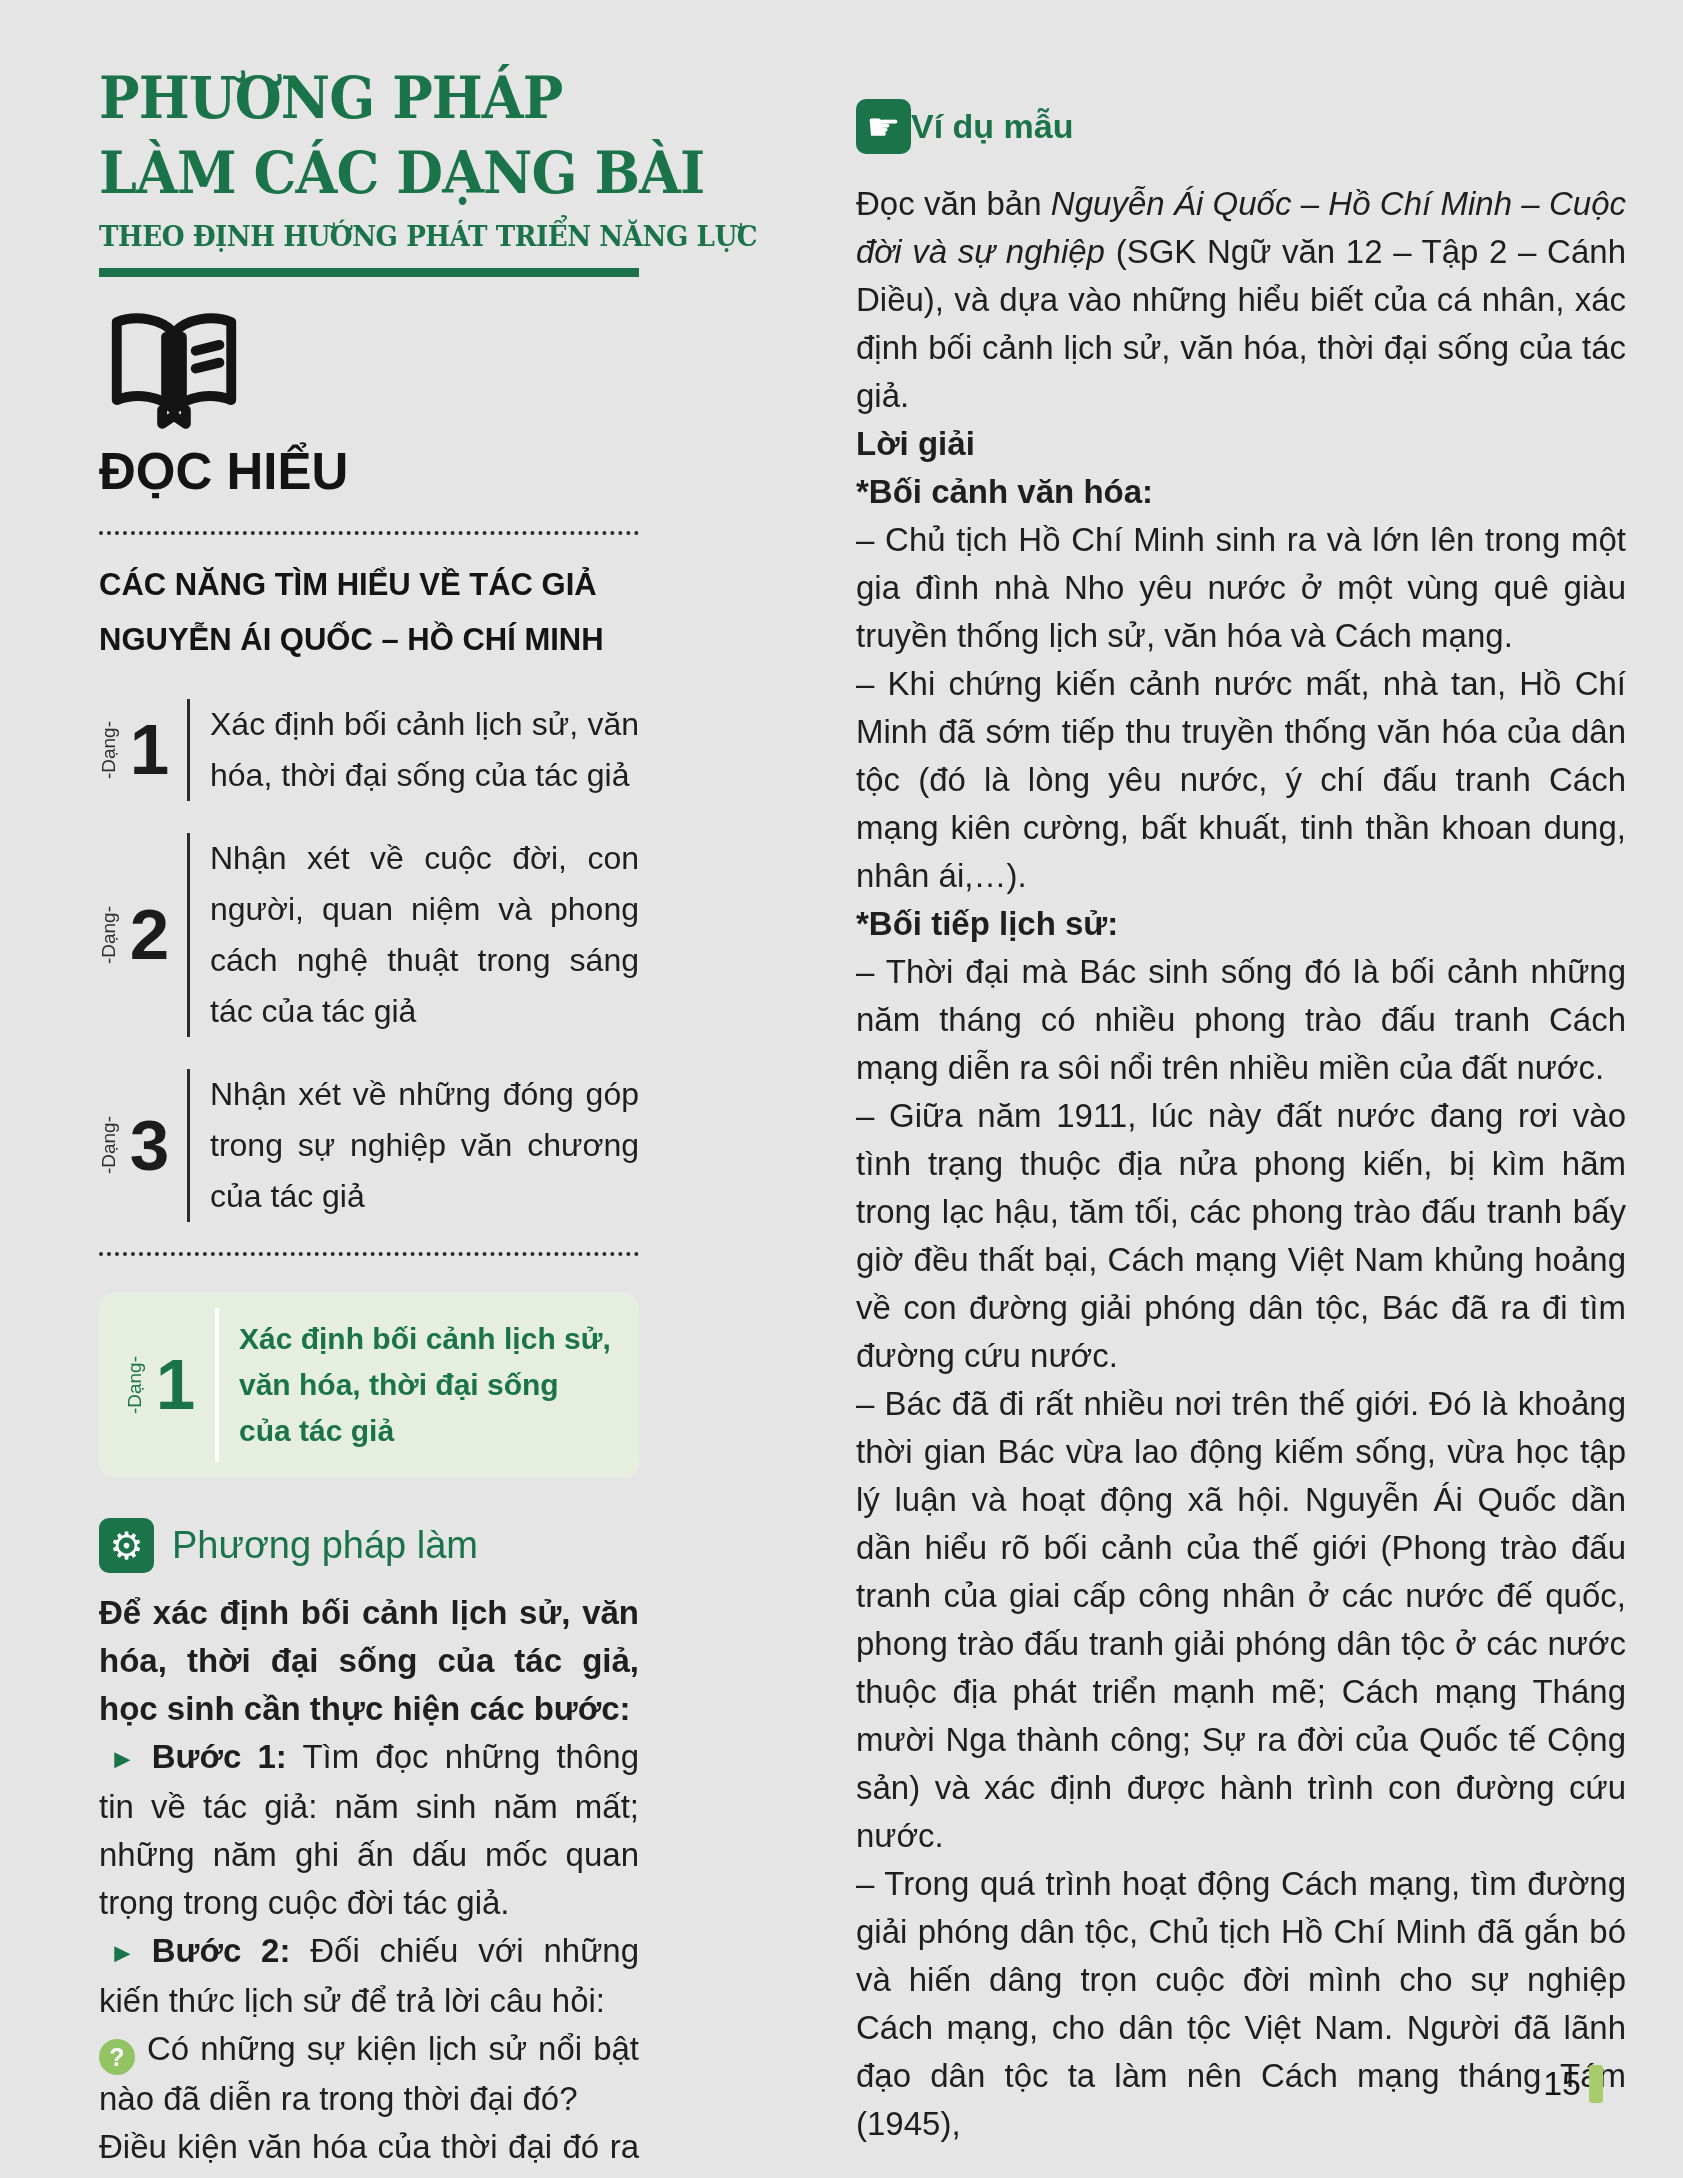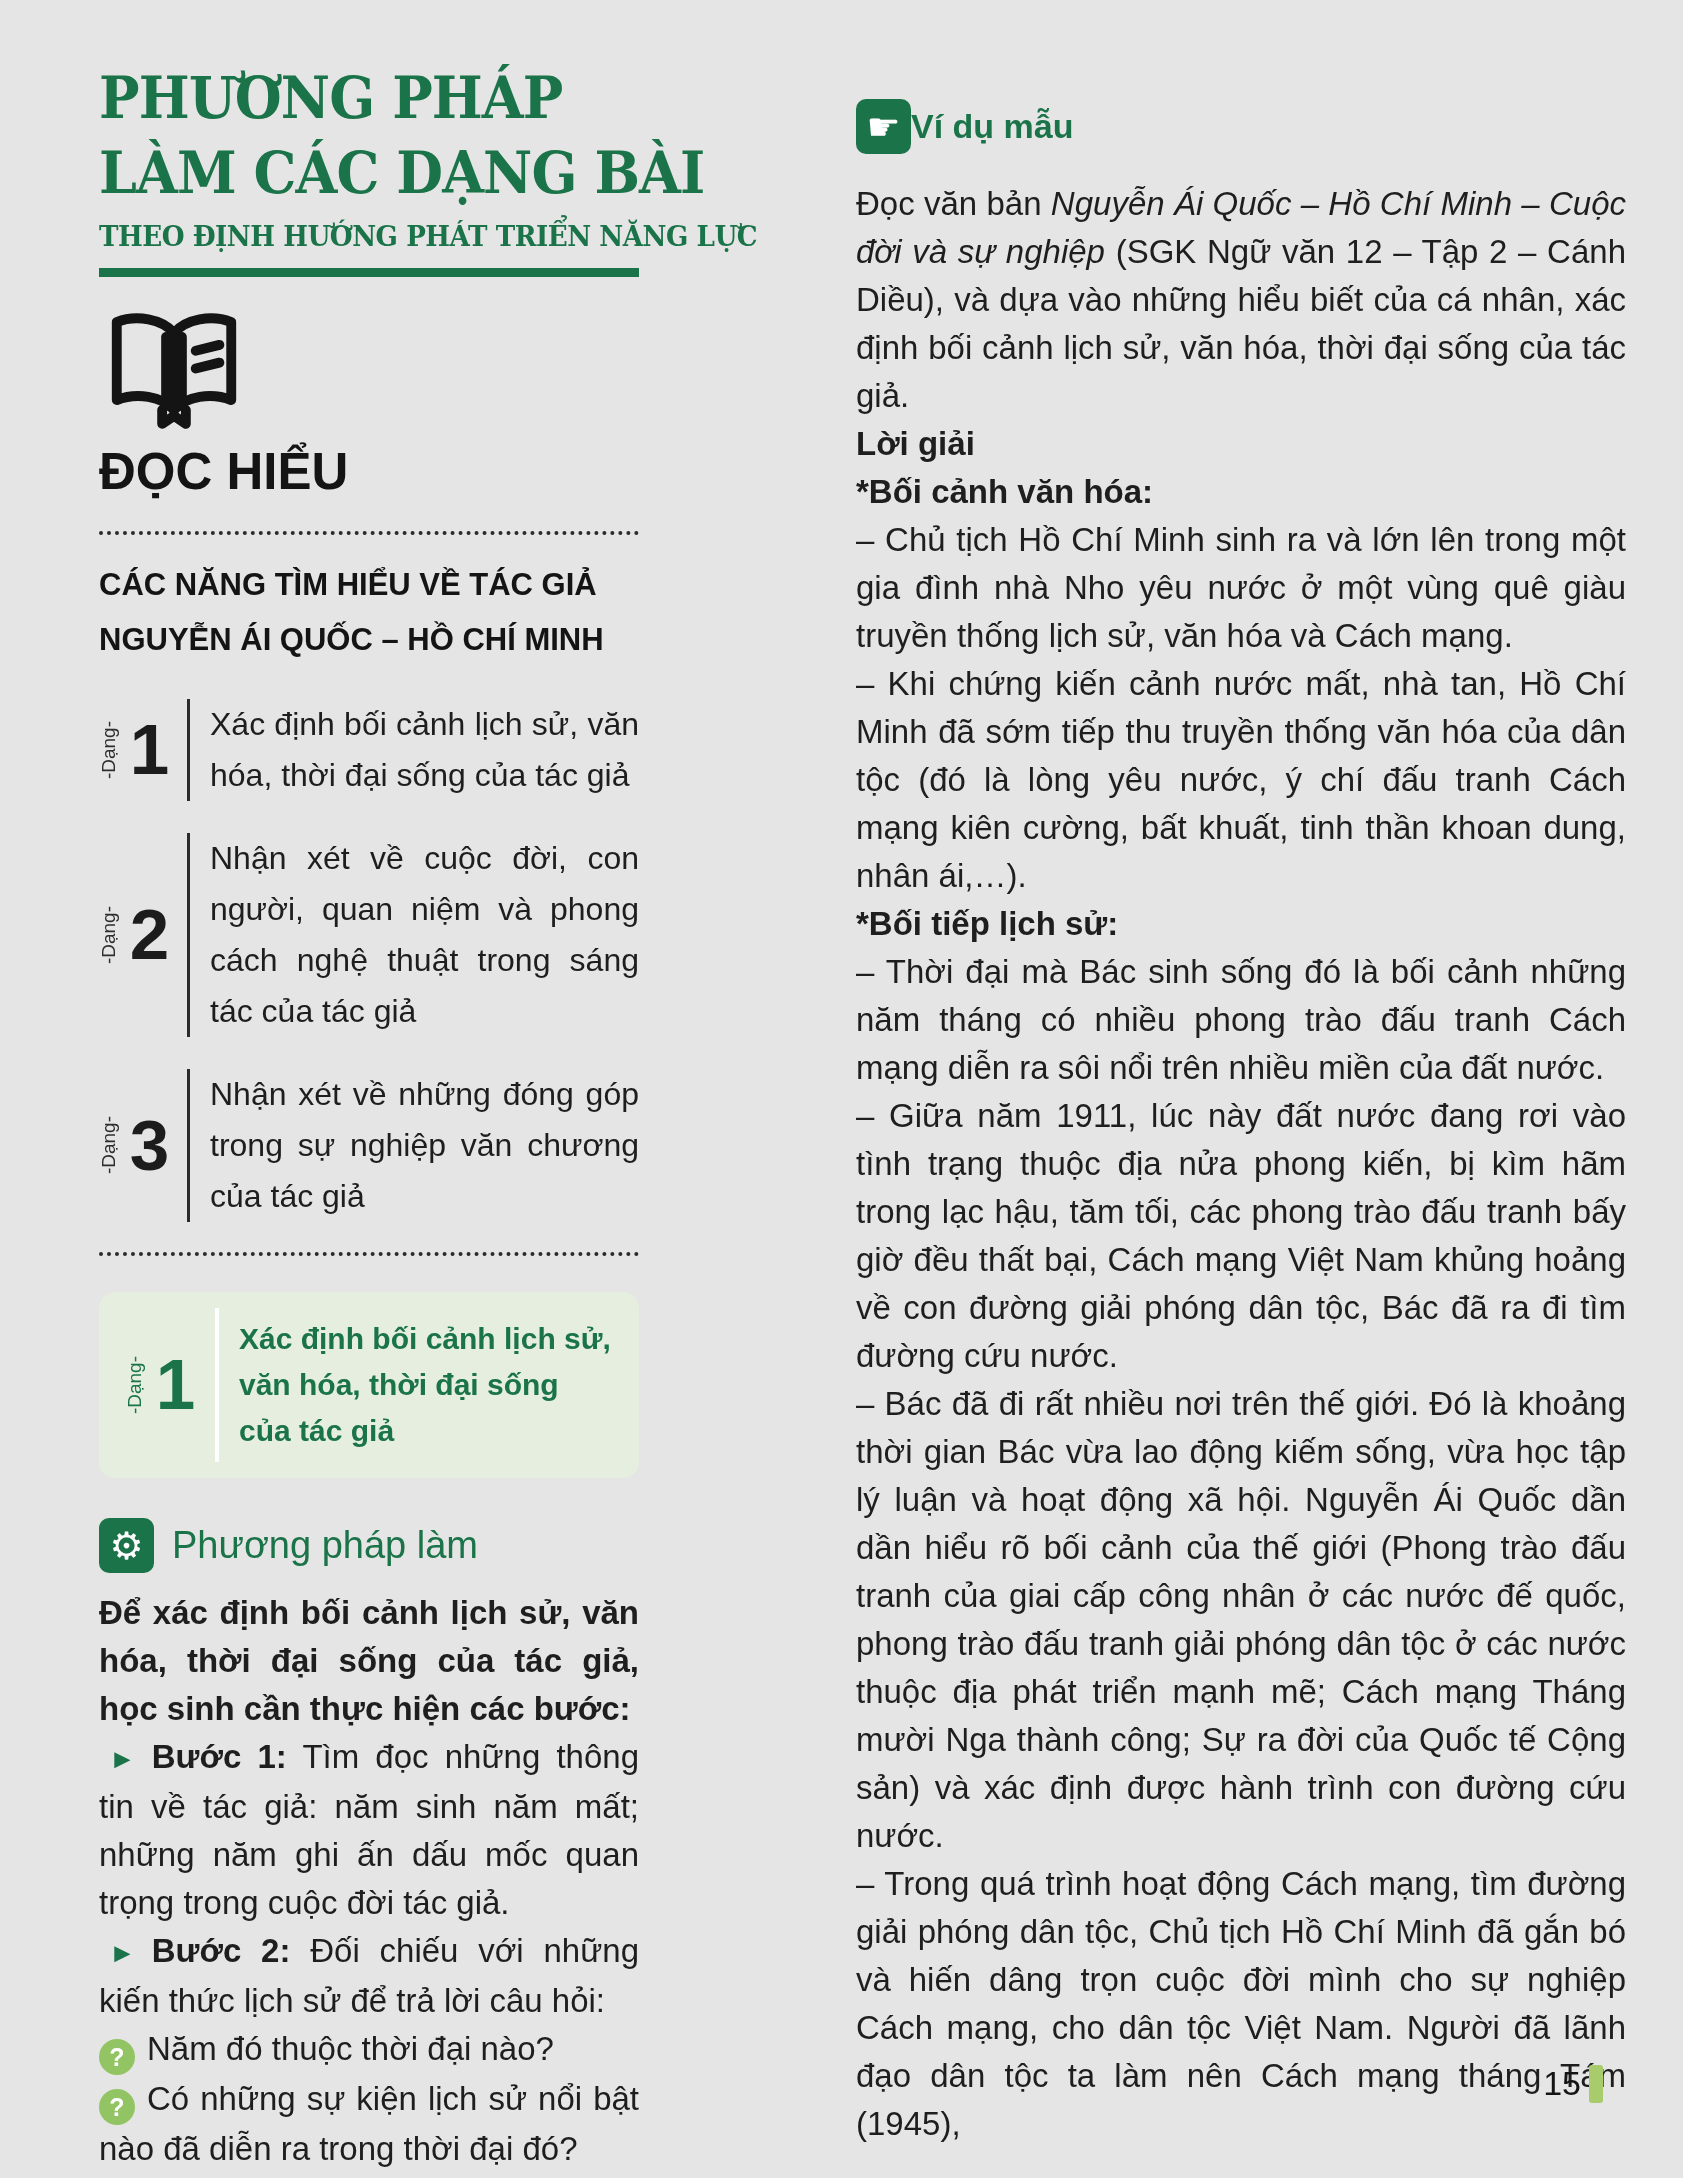--- a/index.html
+++ b/index.html
@@ -140,21 +140,20 @@
       <span class="icon-square">⚙</span>
       <span class="method-title">Phương pháp làm</span>
     </div>
 
     <p class="body-p mt20">Để xác định bối cảnh lịch sử, văn hóa, thời đại sống của tác giả, học sinh cần thực hiện các bước:</p>
 
     <p class="body-p"><span class="step-indent"></span><span class="tri">►</span><b>Bước 1:</b> <span>Tìm đọc những thông tin về tác giả: năm sinh năm mất; những năm ghi ấn dấu mốc quan trọng trong cuộc đời tác giả.</span></p>
 
     <p class="body-p"><span class="step-indent"></span><span class="tri">►</span><b>Bước 2:</b> <span>Đối chiếu với những kiến thức lịch sử để trả lời câu hỏi:</span></p>
 
-    <p class="body-p"><span class="qicon">?</span><span>Năm đó thuộc thời đại nào?</span></p>
     <p class="body-p"><span class="qicon">?</span><span>Có những sự kiện lịch sử nổi bật nào đã diễn ra trong thời đại đó?</span></p>
     <p class="body-p"><span>Điều kiện văn hóa của thời đại đó ra sao?</span></p>
 
   </div>
 
   <div class="col-right">
 
     <div class="example-header">
       <span class="icon-square">☛</span>
       <span class="example-title">Ví dụ mẫu</span>

